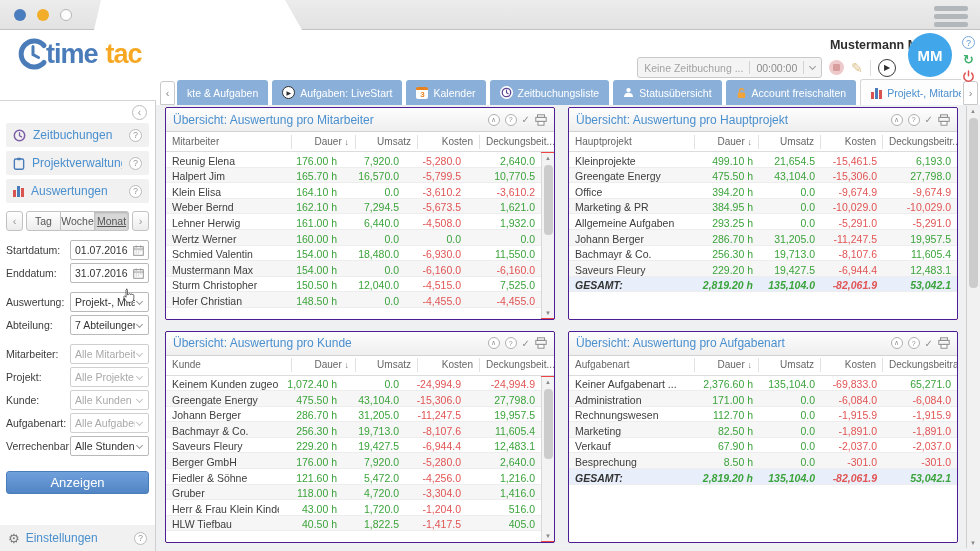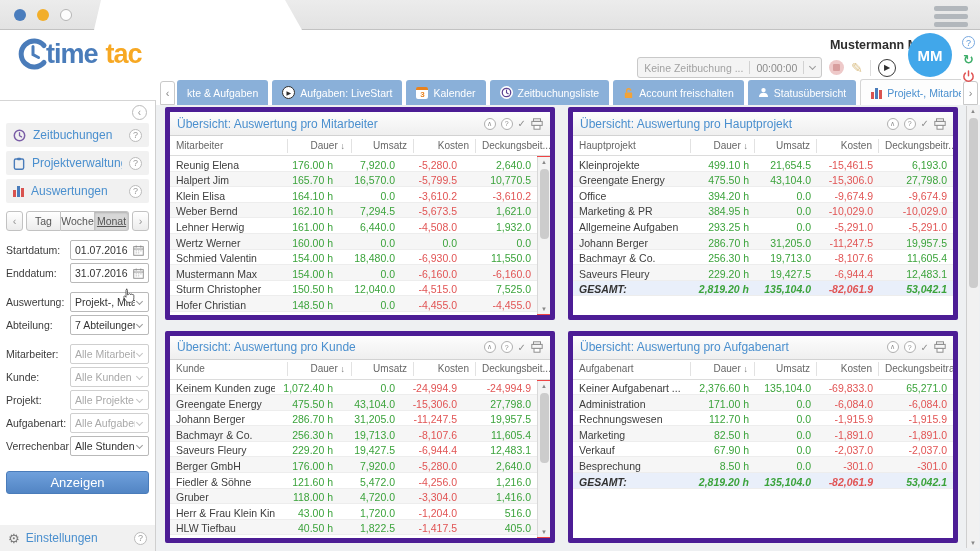--- a/index.html
+++ b/index.html
@@ -107,21 +107,21 @@
   .ic-cal{width:12px;height:12px;background:#fff;border-radius:2px;color:#e8821e;font-size:8px;font-weight:bold;
     display:flex;align-items:center;justify-content:center;border-top:3px solid #e8821e;flex:none;}
   .ic-clock{width:13px;height:13px;background:#fff;border-radius:50%;display:flex;align-items:center;
     justify-content:center;flex:none;}
   .ic-svg{flex:none;display:inline-flex;}
   .export-row{height:29px;display:flex;justify-content:flex-end;padding:4px 22px 0 0;align-items:center;}
   .export-btn{display:flex;align-items:center;gap:5px;background:linear-gradient(#f8f8f8,#ededed);
     border:1px solid #c6c6c6;border-radius:3px;height:21px;padding:0 8px;font-size:10.5px;color:#555;}
   .panels{display:grid;grid-template-columns:1fr 1fr;grid-template-rows:1fr 1fr;gap:11px 13px;
     padding:2px 22px 8px 9px;flex:1;min-height:0;}
-  .panel{background:#ef4444;border:5px solid #4c1d95;border-radius:2px;display:flex;flex-direction:column;
+  .panel{background:#ef4444;border:1px solid #4c1d95;border-radius:2px;display:flex;flex-direction:column;
     min-height:0;position:relative;overflow:hidden;}
   .panel-header{height:24px;display:flex;align-items:center;padding:0 7px;flex:none;
     background:linear-gradient(#fdfdfd,#efefef);border-bottom:1px solid #d2d2d2;}
   .panel-title{color:#4a8fce;font-size:12px;flex:1;white-space:nowrap;overflow:hidden;}
   .ph-icons{display:flex;align-items:center;gap:5px;}
   .ph-circle{width:12px;height:12px;border:1px solid #b0b0b0;border-radius:50%;font-size:7px;color:#8f8f8f;
     display:flex;align-items:center;justify-content:center;cursor:pointer;background:#fff;}
   .ph-check{font-size:10px;color:#8f8f8f;cursor:pointer;}
   .ph-print{display:flex;cursor:pointer;}
   .cols{height:20px;display:flex;align-items:center;border-bottom:1px solid #dcdcdc;background:#fff;
@@ -293,30 +293,30 @@
             </div>
           </div>
           <div class="f-row">
             <label class="f-label">Mitarbeiter:</label>
             <div class="f-ctrl disabled">
               <span class="f-val">Alle Mitarbeite</span>
               <i class="chev"></i>
             </div>
           </div>
           <div class="f-row">
+            <label class="f-label">Projekt:</label>
+            <div class="f-ctrl disabled">
+              <span class="f-val">Alle Projekte</span>
+              <i class="chev"></i>
+            </div>
+          </div>
+          <div class="f-row">
             <label class="f-label">Kunde:</label>
             <div class="f-ctrl disabled">
               <span class="f-val">Alle Kunden</span>
-              <i class="chev"></i>
-            </div>
-          </div>
-          <div class="f-row">
-            <label class="f-label">Projekt:</label>
-            <div class="f-ctrl disabled">
-              <span class="f-val">Alle Projekte</span>
               <i class="chev"></i>
             </div>
           </div>
           <div class="f-row">
             <label class="f-label">Aufgabenart:</label>
             <div class="f-ctrl disabled">
               <span class="f-val">Alle Aufgabena</span>
               <i class="chev"></i>
             </div>
           </div>
@@ -358,35 +358,35 @@
               <span class="ic-clock">
                 <svg width="11" height="11" viewBox="0 0 14 14">
                   <circle cx="7" cy="7" r="5.4" fill="#fff" stroke="#5d4393" stroke-width="1.6"></circle>
                   <path d="M7 4v3.2l2.2 1.3" fill="none" stroke="#5d4393" stroke-width="1.4" stroke-linecap="round"></path>
                 </svg>
               </span>
               <span class="tlab">Zeitbuchungsliste</span>
             </div>
             <div class="tab">
               <span class="ic-svg">
+                <svg width="11" height="11" viewBox="0 0 12 12">
+                  <circle cx="6" cy="3.4" r="2.4" fill="#fff"></circle>
+                  <path d="M1 11c0-3 2.2-4.6 5-4.6S11 8 11 11z" fill="#fff"></path>
+                </svg>
+              </span>
+              <span class="tlab">Statusübersicht</span>
+            </div>
+            <div class="tab">
+              <span class="ic-svg">
                 <svg width="11" height="12" viewBox="0 0 12 13">
                   <rect x="2" y="6" width="8" height="6" rx="1" fill="#f2a33a"></rect>
                   <path d="M4 6V4.2a2.2 2.2 0 0 1 4.4-.2" fill="none" stroke="#f2a33a" stroke-width="1.5"></path>
                 </svg>
               </span>
               <span class="tlab">Account freischalten</span>
-            </div>
-            <div class="tab">
-              <span class="ic-svg">
-                <svg width="11" height="11" viewBox="0 0 12 12">
-                  <circle cx="6" cy="3.4" r="2.4" fill="#fff"></circle>
-                  <path d="M1 11c0-3 2.2-4.6 5-4.6S11 8 11 11z" fill="#fff"></path>
-                </svg>
-              </span>
-              <span class="tlab">Statusübersicht</span>
             </div>
             <div class="tab active">
               <span class="mini-chart">
                 <i></i>
                 <i></i>
                 <i></i>
               </span>
               <span class="tlab">Projekt-, Mitarbeiter, Kunden- Aufgabenartauswertung</span>
             </div>
           </div>

